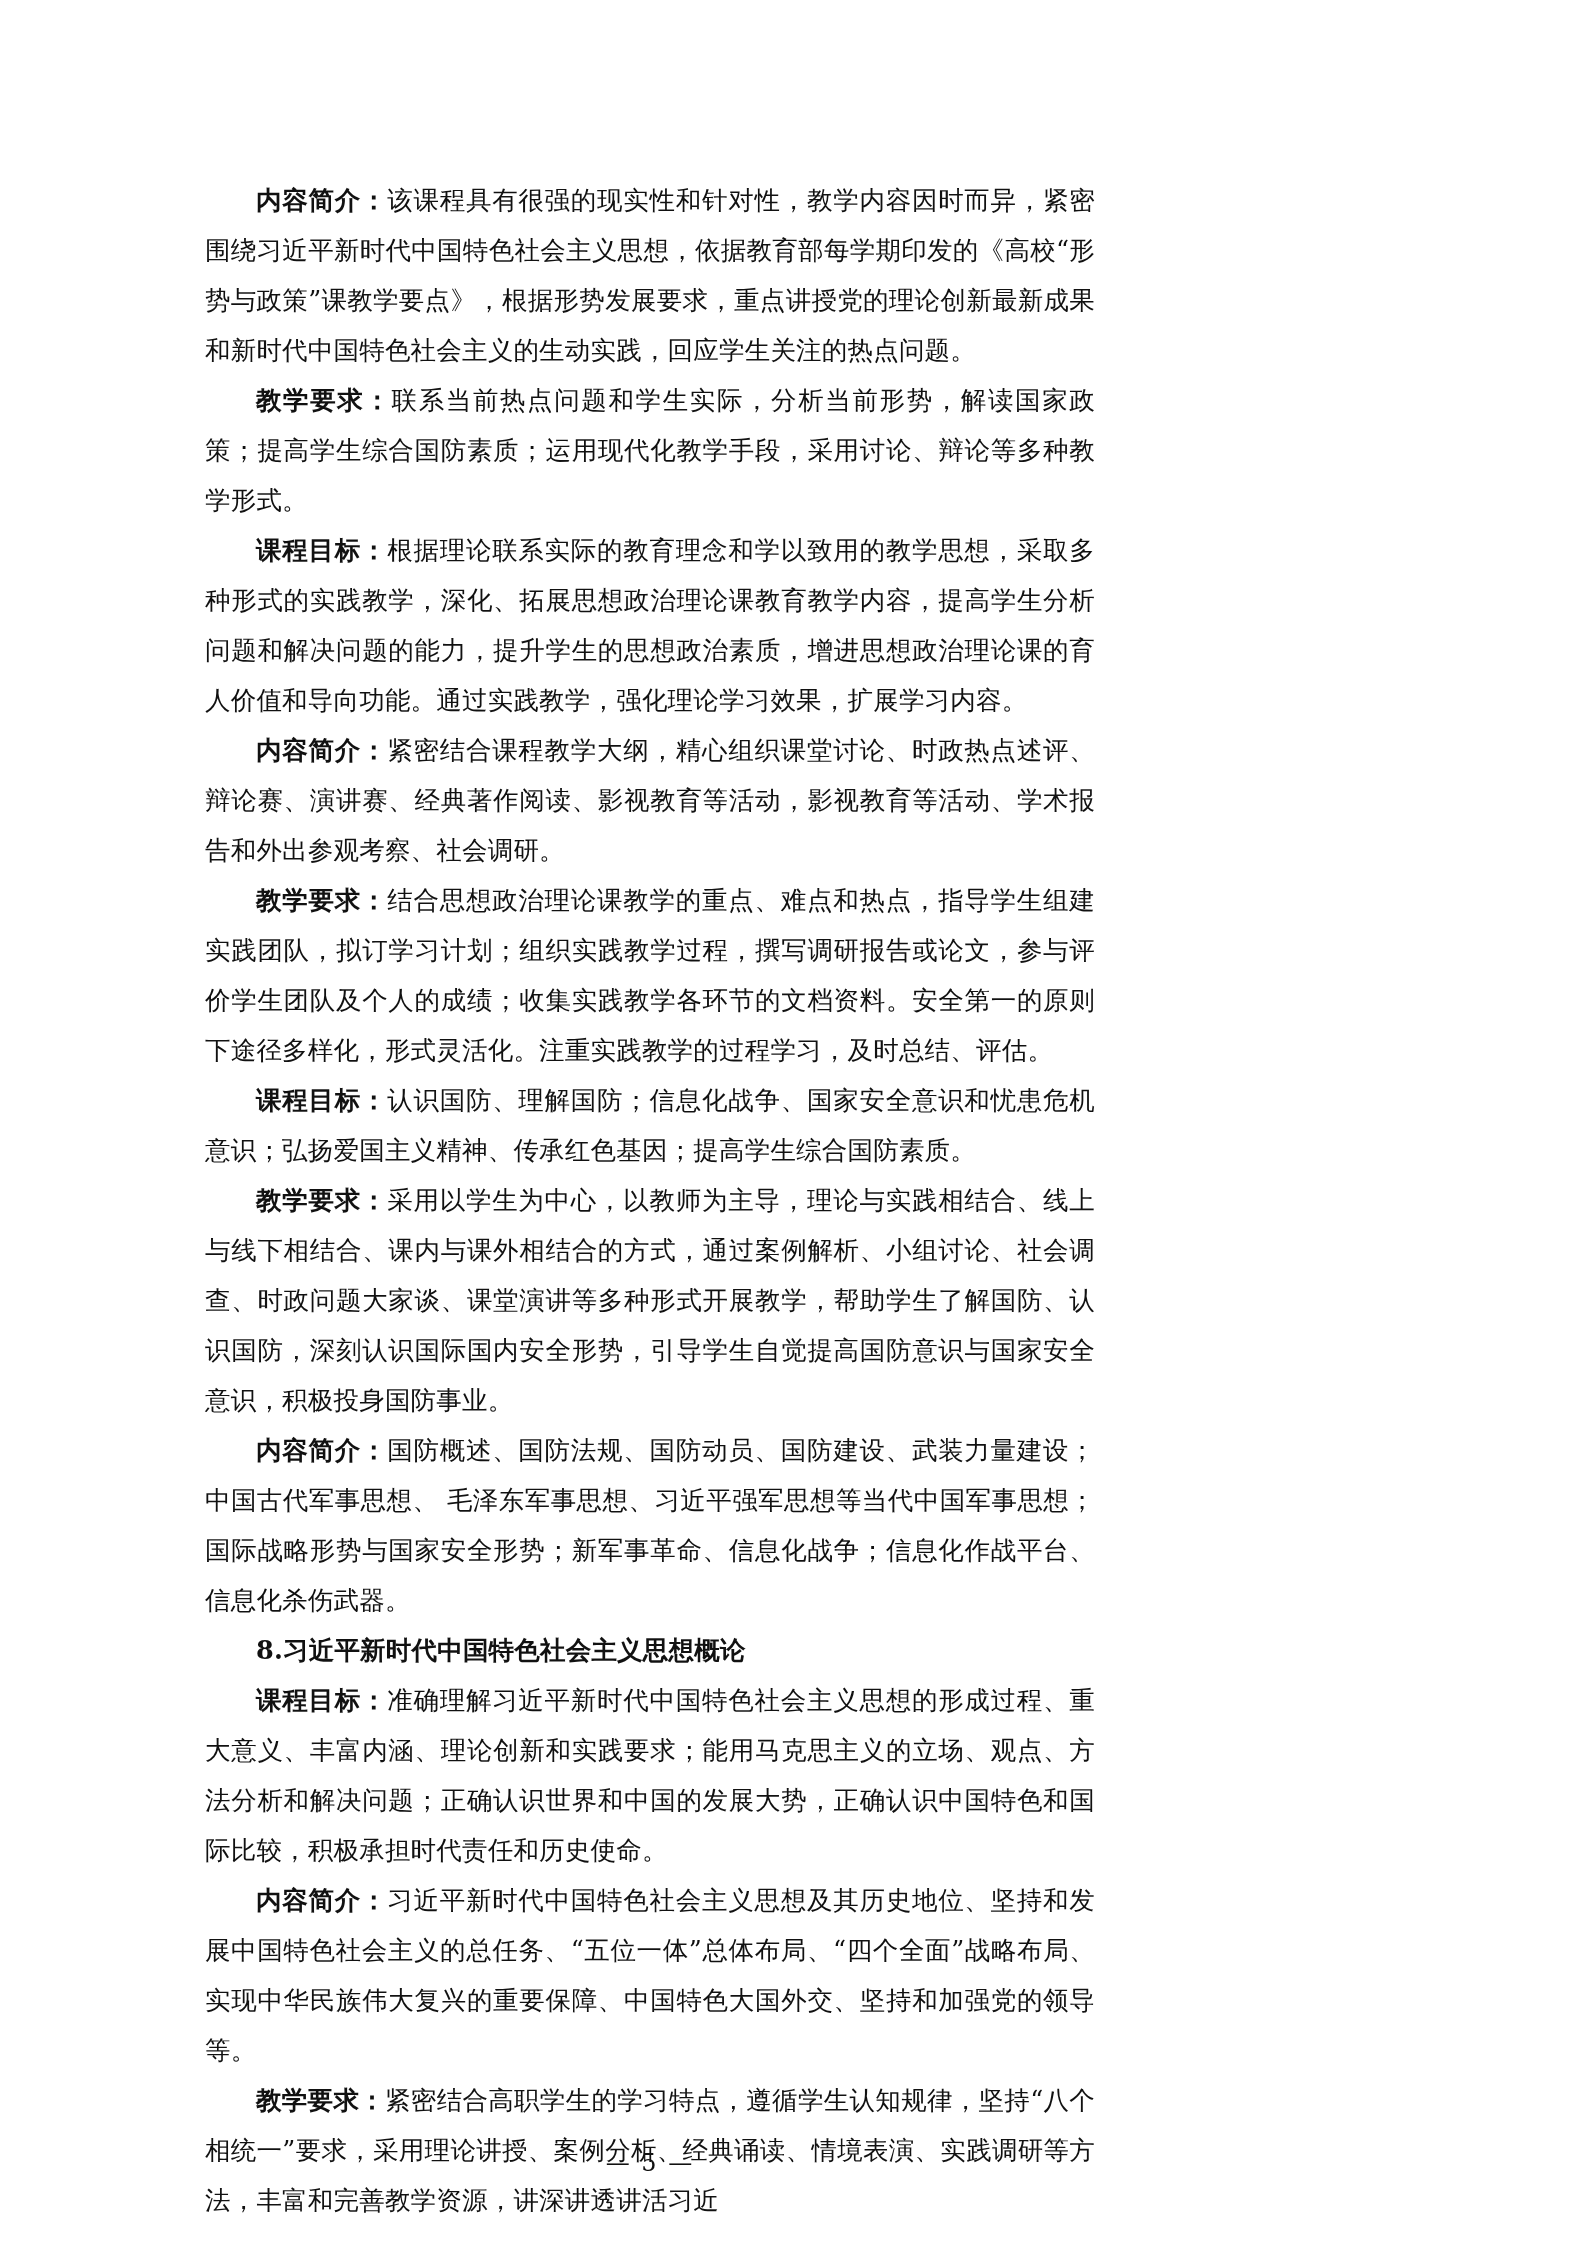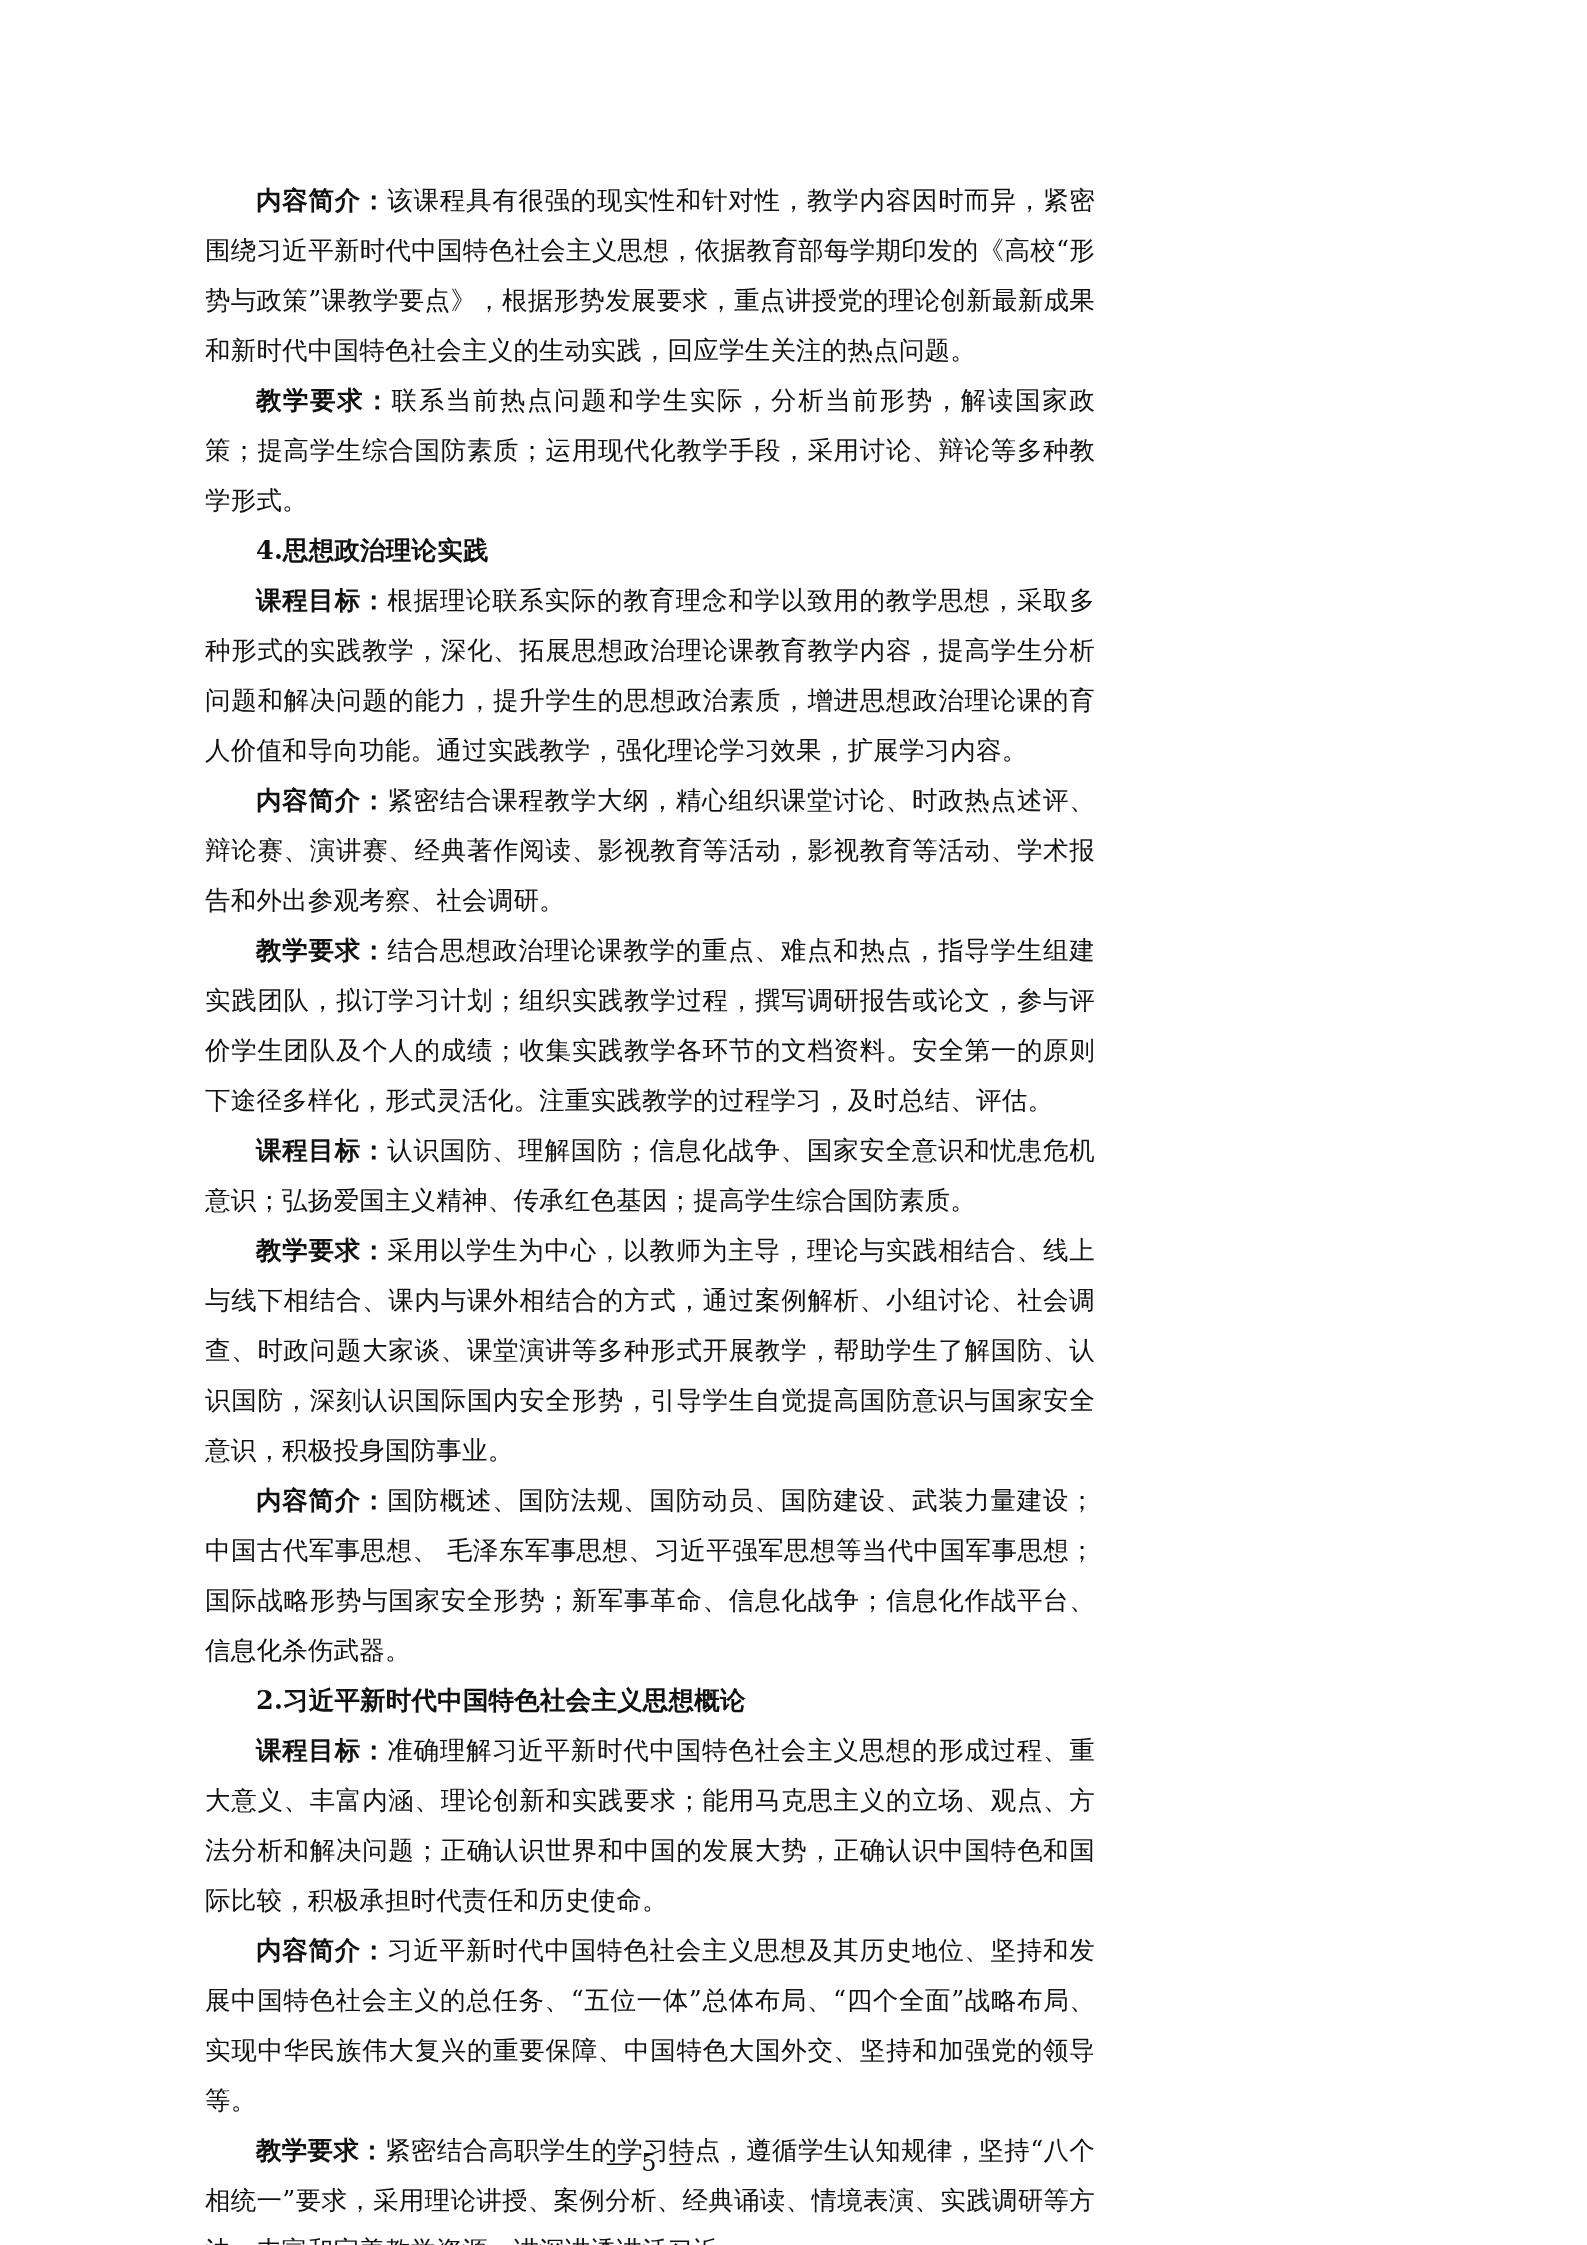--- a/index.html
+++ b/index.html
@@ -56,26 +56,25 @@
     letter-spacing: 2px;
   }
 </style>
 </head>
 <body>
 
 <div class="page">
   <div class="doc-body" id="doc-body">
       <p class="para"><span class="lead">内容简介：</span><span>该课程具有很强的现实性和针对性，教学内容因时而异，紧密围绕习近平新时代中国特色社会主义思想，依据教育部每学期印发的《高校“形势与政策”课教学要点》，根据形势发展要求，重点讲授党的理论创新最新成果和新时代中国特色社会主义的生动实践，回应学生关注的热点问题。</span></p>
       <p class="para"><span class="lead">教学要求：</span><span>联系当前热点问题和学生实际，分析当前形势，解读国家政策；提高学生综合国防素质；运用现代化教学手段，采用讨论、辩论等多种教学形式。</span></p>
-      <p class="heading"><span>4.思想政治理论实践</span></p>
       <p class="para"><span class="lead">课程目标：</span><span>根据理论联系实际的教育理念和学以致用的教学思想，采取多种形式的实践教学，深化、拓展思想政治理论课教育教学内容，提高学生分析问题和解决问题的能力，提升学生的思想政治素质，增进思想政治理论课的育人价值和导向功能。通过实践教学，强化理论学习效果，扩展学习内容。</span></p>
       <p class="para"><span class="lead">内容简介：</span><span>紧密结合课程教学大纲，精心组织课堂讨论、时政热点述评、辩论赛、演讲赛、经典著作阅读、影视教育等活动，影视教育等活动、学术报告和外出参观考察、社会调研。</span></p>
       <p class="para"><span class="lead">教学要求：</span><span>结合思想政治理论课教学的重点、难点和热点，指导学生组建实践团队，拟订学习计划；组织实践教学过程，撰写调研报告或论文，参与评价学生团队及个人的成绩；收集实践教学各环节的文档资料。安全第一的原则下途径多样化，形式灵活化。注重实践教学的过程学习，及时总结、评估。</span></p>
       <p class="para"><span class="lead">课程目标：</span><span>认识国防、理解国防；信息化战争、国家安全意识和忧患危机意识；弘扬爱国主义精神、传承红色基因；提高学生综合国防素质。</span></p>
       <p class="para"><span class="lead">教学要求：</span><span>采用以学生为中心，以教师为主导，理论与实践相结合、线上与线下相结合、课内与课外相结合的方式，通过案例解析、小组讨论、社会调查、时政问题大家谈、课堂演讲等多种形式开展教学，帮助学生了解国防、认识国防，深刻认识国际国内安全形势，引导学生自觉提高国防意识与国家安全意识，积极投身国防事业。</span></p>
       <p class="para"><span class="lead">内容简介：</span><span>国防概述、国防法规、国防动员、国防建设、武装力量建设；中国古代军事思想、 毛泽东军事思想、习近平强军思想等当代中国军事思想；国际战略形势与国家安全形势；新军事革命、信息化战争；信息化作战平台、信息化杀伤武器。</span></p>
-      <p class="heading"><span>2.习近平新时代中国特色社会主义思想概论</span></p>
+      <p class="heading"><span>8.习近平新时代中国特色社会主义思想概论</span></p>
       <p class="para"><span class="lead">课程目标：</span><span>准确理解习近平新时代中国特色社会主义思想的形成过程、重大意义、丰富内涵、理论创新和实践要求；能用马克思主义的立场、观点、方法分析和解决问题；正确认识世界和中国的发展大势，正确认识中国特色和国际比较，积极承担时代责任和历史使命。</span></p>
       <p class="para"><span class="lead">内容简介：</span><span>习近平新时代中国特色社会主义思想及其历史地位、坚持和发展中国特色社会主义的总任务、“五位一体”总体布局、“四个全面”战略布局、实现中华民族伟大复兴的重要保障、中国特色大国外交、坚持和加强党的领导等。</span></p>
       <p class="para"><span class="lead">教学要求：</span><span>紧密结合高职学生的学习特点，遵循学生认知规律，坚持“八个相统一”要求，采用理论讲授、案例分析、经典诵读、情境表演、实践调研等方法，丰富和完善教学资源，讲深讲透讲活习近</span></p>
     </div>
   <div class="footer">— 5 —</div>
 </div>
 
 </body></html>

